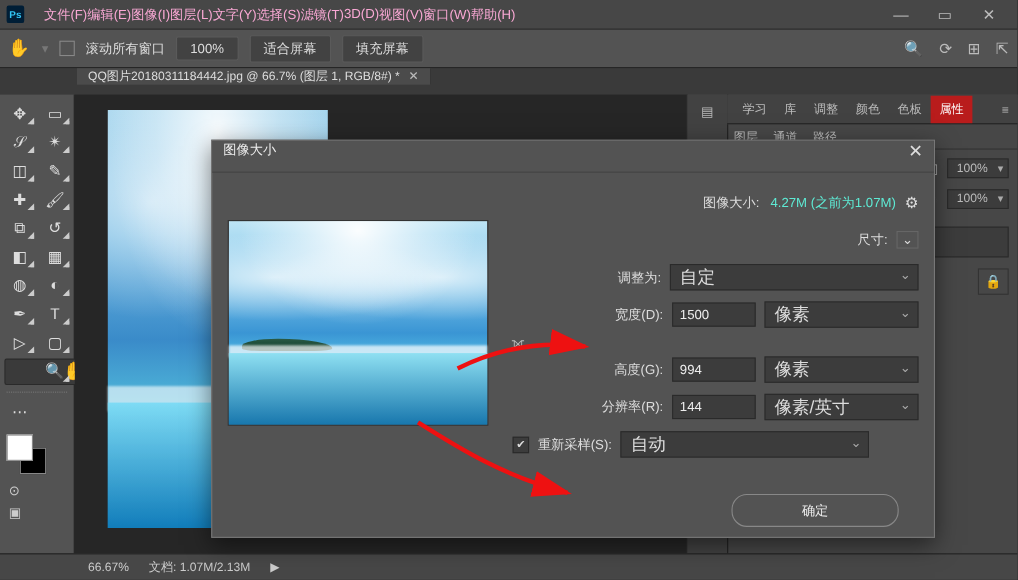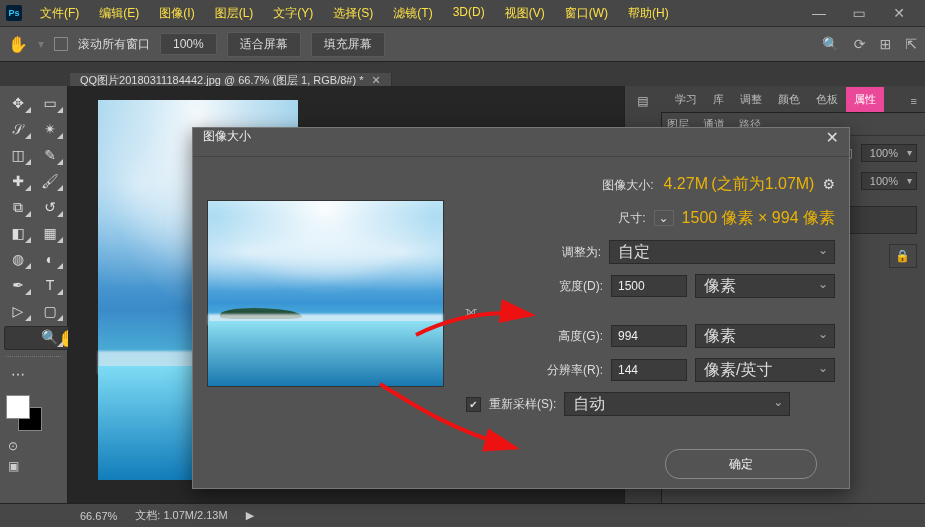--- a/index.html
+++ b/index.html
@@ -1,27 +1,27 @@
 <!DOCTYPE html>
 <html><head>
 <meta charset="utf-8">
 <style>
   html, body { margin:0; padding:0; background:#323232; font-family:"Microsoft YaHei","Segoe UI",Arial,sans-serif; color:#ddd; font-size:12px; user-select:none; width:925px; height:527px; overflow:hidden;}
   .titlebar { height:26px; background:#474747; display:flex; align-items:center; padding:0 6px;}
   .ps-logo { width:16px; height:16px; background:#001e36; color:#31c5f4; font-weight:bold; font-size:9px; display:flex; align-items:center; justify-content:center; border-radius:2px; margin-right:18px;}
-  .menubar { display:flex; gap:20px; color:#fde047; font-size:12px; flex:1;}
+  .menubar { display:flex; gap:0; color:#f9a8d4; font-size:12px; flex:1;}
   .menubar span { cursor:default;}
   .win-controls { display:flex; gap:12px; color:#bbb; font-size:14px; padding-right:6px;}
   .win-controls span{width:28px; text-align:center;}
   .optbar { height:34px; background:#535353; border-top:1px solid #2b2b2b; border-bottom:1px solid #222; display:flex; align-items:center; padding:0 8px; gap:10px;}
   .btn-flat { background:#424242; border:1px solid #5a5a5a; color:#ddd; padding:3px 12px; border-radius:2px; font-size:12px;}
   .checkbox { width:12px; height:12px; border:1px solid #888; display:inline-block; vertical-align:middle;}
   .optbar-right { margin-left:auto; display:flex; gap:14px; color:#bbb; font-size:14px;}
   .optbar-right span{display:inline-flex; align-items:center;}
-  .doc-tabs { height:26px; background:#3a3a3a; display:flex; align-items:flex-end; padding-left:70px; border-bottom:1px solid #222;}
+  .doc-tabs { height:26px; background:#3a3a3a; display:flex; align-items:flex-start; padding-left:70px; border-bottom:1px solid #222;}
   .doc-tab { background:#4b4b4b; padding:0 10px; display:flex; align-items:center; gap:8px; font-size:11px; color:#ddd; border-right:1px solid #333;}
   .doc-tab .x { color:#bbb; font-size:11px;}
   .workspace { position:absolute; left:0; top:86px; right:0; bottom:23px;}
   
   .toolbox { position:absolute; left:0; top:0; width:68px; bottom:0; background:#535353; border-right:1px solid #222; padding:6px 4px; box-sizing:border-box;}
   .toolgrid { display:grid; grid-template-columns:28px 28px; gap:4px 4px;}
   .tool { width:28px; height:22px; display:flex; align-items:center; justify-content:center; color:#ddd; font-size:14px; border-radius:2px; position:relative;}
   .tool.sel { background:#3a3a3a;}
   .tool.corner::after{content:""; position:absolute; right:1px; bottom:1px; border:3px solid transparent; border-right-color:#ccc; border-bottom-color:#ccc; width:0; height:0;}
   .swatches { margin-top:8px; position:relative; width:40px; height:36px;}
@@ -33,21 +33,21 @@
   .doc-image { position:absolute; left:30px; top:14px; width:200px; height:380px; background:linear-gradient(to bottom,#a7d6ee 0%,#6fb8e3 30%,#3a8bc9 55%,#4fb6d9 70%,#2d8fc2 80%,#166fa3 100%);}
   .doc-image .clouds{position:absolute; left:0; right:0; top:0; height:55%; background:radial-gradient(ellipse at 50% 10%,rgba(255,255,255,.9) 0%,rgba(255,255,255,.3) 40%,transparent 70%),radial-gradient(ellipse at 20% 40%,rgba(255,255,255,.6),transparent 60%),radial-gradient(ellipse at 80% 45%,rgba(255,255,255,.6),transparent 60%);}
   .doc-image .sea{position:absolute; left:0; right:0; bottom:0; height:30%; background:linear-gradient(to bottom,#7ed3ea,#1b7db5); filter:contrast(1.1);}
   .doc-image .foam{position:absolute; left:0; right:0; bottom:28%; height:6%; background:rgba(255,255,255,.6); filter:blur(1px);}
   
   .panels { position:absolute; right:0; top:0; width:300px; bottom:0; background:#474747; border-left:1px solid #222;}
   .panel-stack { position:absolute; left:0; top:0; width:36px; bottom:0; background:#424242; border-right:1px solid #222; display:flex; flex-direction:column; align-items:center; gap:10px; padding-top:8px; color:#bbb;}
   .panels-main{position:absolute; left:36px; top:0; right:0; bottom:0;}
   .panel-tabs{height:26px; background:#424242; display:flex; align-items:flex-end; gap:0; padding-left:6px; font-size:11px; border-bottom:1px solid #222;}
   .panel-tabs span{padding:5px 8px; color:#bbb;}
-  .panel-tabs span.active{background:#ec4899; color:#fff;}
+  .panel-tabs span.active{background:#b91c1c; color:#fff;}
   .panel-tabs .menu-dots{margin-left:auto; padding:5px 8px; color:#bbb;}
   .subtabs{height:22px; display:flex; align-items:center; padding-left:6px; font-size:11px; gap:14px; color:#bbb; border-bottom:1px solid #333; position:relative;}
   .panel-body{padding:8px; display:flex; flex-direction:column; gap:10px;}
   .panel-body .row{display:flex; align-items:center; gap:8px; color:#bbb; justify-content:flex-end;}
   .panel-body .row .sel-mini{background:#3c3c3c; border:1px solid #2a2a2a; padding:2px 18px 2px 8px; font-size:11px; position:relative;}
   .panel-body .row .sel-mini::after{content:"▾"; position:absolute; right:4px; top:2px; font-size:10px; color:#aaa;}
   .panel-body .lock{width:26px; height:22px; border:1px solid #333; display:flex; align-items:center; justify-content:center; margin-left:auto;}
   .panel-icons-row{position:absolute; left:42px; top:66px; display:flex; gap:8px; color:#bbb;}
   
   .statusbar{position:absolute; left:0; right:0; bottom:0; height:23px; background:#474747; border-top:1px solid #222; display:flex; align-items:center; padding:0 8px; gap:18px; font-size:11px; color:#ccc;}
@@ -58,29 +58,29 @@
   .dlg-title .x{margin-left:auto; font-family:Arial; font-size:16px; color:#ddd; cursor:pointer;}
   .dlg-body{position:absolute; left:0; top:28px; right:0; bottom:48px; padding:14px; display:flex; gap:18px;}
   .dlg-preview{width:235px; height:185px; margin-top:30px; background:linear-gradient(to bottom,#bde4f5 0%,#7cc4ea 30%,#3a95d4 55%,#58c3e6 70%,#238ac3 85%,#0d6aa0 100%); position:relative; border:1px solid #333;}
   .dlg-preview .clouds{position:absolute; inset:0 0 45% 0; background:radial-gradient(ellipse at 50% 8%,rgba(255,255,255,.95) 0%,rgba(255,255,255,.4) 35%,transparent 65%),radial-gradient(ellipse at 18% 50%,rgba(255,255,255,.7),transparent 55%),radial-gradient(ellipse at 82% 50%,rgba(255,255,255,.7),transparent 55%);}
   .dlg-preview .sea{position:absolute; left:0; right:0; bottom:0; height:35%; background:linear-gradient(to bottom,#8fe0f2,#1877ad);}
   .dlg-preview .foam{position:absolute; left:0; right:0; bottom:33%; height:6%; background:rgba(255,255,255,.7); filter:blur(1px);}
   .island{position:absolute; left:5%; bottom:36%; width:35%; height:6%; background:linear-gradient(to bottom,#2a5a44,#0d3a2a); border-radius:40% 60% 20% 20%/60% 80% 20% 20%;}
   .dlg-form{flex:1; display:flex; flex-direction:column; gap:10px; padding-top:2px;}
   .form-row{display:flex; align-items:center; gap:8px; justify-content:flex-end; height:24px;}
   .form-row .lbl{color:#ddd; text-align:left; font-size:12px;}
-  .form-row .val-text{color:#eab308; font-size:16px;}
+  .form-row .val-text{color:#5eead4; font-size:12px;}
   .inp{background:#3c3c3c; border:1px solid #2a2a2a; color:#eee; width:62px; height:20px; padding:0 6px; font-size:12px;}
   .sel{background:#3c3c3c; border:1px solid #2a2a2a; color:#ddd; height:22px; min-width:110px; padding:0 20px 0 8px; font-size:16px; position:relative; display:flex; align-items:center;}
   .sel.wide{min-width:196px;}
   .sel::after{content:"⌄"; position:absolute; right:6px; top:2px; font-size:12px; color:#aaa;}
   .gear{color:#ddd; margin-left:auto; font-size:14px;}
   .link-col{display:flex; flex-direction:column; align-items:center; justify-content:center; width:18px; color:#bbb; font-size:14px;}
   .cb{width:13px; height:13px; background:#3c3c3c; border:1px solid #2a2a2a; display:inline-flex; align-items:center; justify-content:center; color:#ddd; font-size:10px;}
-  .dlg-footer{position:absolute; left:0; right:12px; bottom:0; height:48px; display:flex; align-items:center; justify-content:flex-end; gap:16px; padding:0 20px;}
+  .dlg-footer{position:absolute; left:0; right:0; bottom:0; height:48px; display:flex; align-items:center; justify-content:flex-end; gap:16px; padding:0 32px;}
   .pill{border:1px solid #888; background:transparent; color:#eee; width:150px; height:28px; border-radius:14px; display:flex; align-items:center; justify-content:center; font-size:12px; cursor:pointer;}
   
   .arrow{position:absolute; pointer-events:none;}
   .arrow svg{overflow:visible;}
   .hand-icon{display:inline-block;}
 </style>
 </head>
 <body>
 
 <div class="titlebar">
@@ -244,21 +244,20 @@
           <span class="lbl">图像大小:</span>
           &nbsp;
           <span class="val-text">4.27M</span>
           <span class="val-text">(之前为1.07M)</span>
         </span>
         <span class="gear">⚙</span>
       </div>
       <div class="form-row">
         <span class="lbl">尺寸:</span>
         <span style="border:1px solid #666; padding:0 4px;">⌄</span>
-        <span class="val-text">1500 像素 × 994 像素</span>
       </div>
       <div class="form-row">
         <span class="lbl">调整为:</span>
         <div class="sel wide">
             <span>自定</span>
           </div>
       </div>
 
       <div style="display:flex; align-items:stretch; gap:8px;">
         <div class="link-col">⟗</div>

